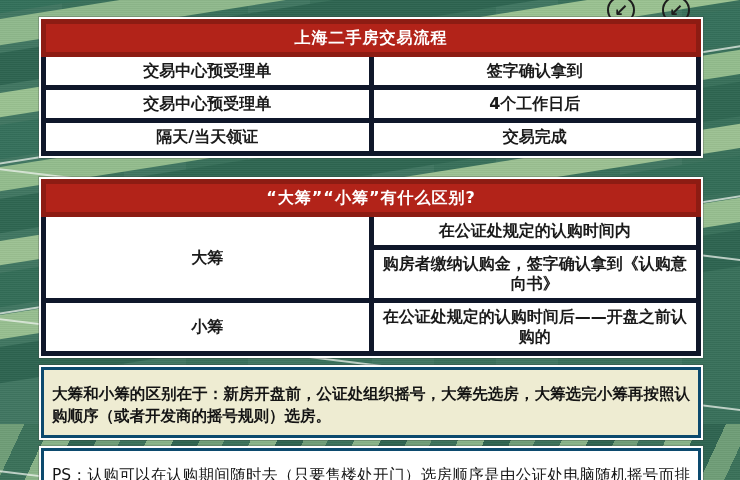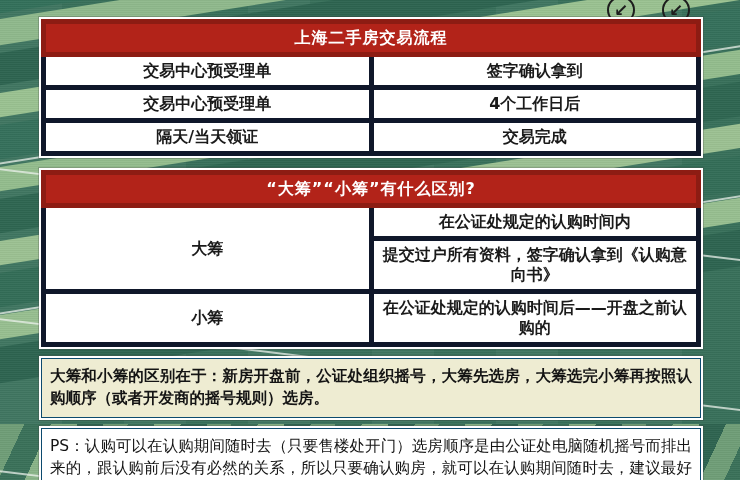--- a/index.html
+++ b/index.html
@@ -75,21 +75,21 @@
     top: 17px;
     width: 664px;
   }
 
   .panel {
     background: #ffffff;
     border: 2px solid #ffffff;
     box-sizing: border-box;
     box-shadow: 0 0 0 1px rgba(60,60,60,0.25);
   }
-  .panel + .panel { margin-top: 10px; }
+  .panel + .panel { margin-top: 19px; }
 
   table.grid {
     width: 100%;
     border-collapse: collapse;
     table-layout: fixed;
   }
   table.grid td {
     border: 5px solid #0f172a;
     text-align: center;
     vertical-align: middle;
@@ -111,22 +111,22 @@
   }
   td.note {
     background: #eeecd2 !important;
     font-size: 16px;
     padding: 7px 6px;
   }
 
   
   .textblock {
     box-sizing: border-box;
-    border: 1px solid #0c4a6e;
-    padding: 6px 8px 8px 8px;
+    border: 3px solid #0c4a6e;
+    padding: 13px 8px 8px 8px;
     font-size: 15.5px;
     font-weight: bold;
     color: #141414;
     line-height: 1.42;
     text-align: justify;
   }
   .textblock.cream { background: #eeecd2; }
   .textblock.white { background: #ffffff; font-weight: normal; font-size: 15.5px; }
 
   .wrap-block { background: #ffffff; padding: 0; }
@@ -198,21 +198,21 @@
     <table class="grid">
       <tbody>
           <tr>
         <td class="hdr" colspan="2">“大筹”“小筹”有什么区别?</td>
       </tr>
       <tr>
         <td rowspan="2" style="width:146px;">大筹</td>
         <td>在公证处规定的认购时间内</td>
       </tr>
       <tr>
-        <td>提交过户所有资料，签字确认拿到《认购意向书》</td>
+        <td>购房者缴纳认购金，签字确认拿到《认购意向书》</td>
       </tr>
       <tr>
         <td>小筹</td>
         <td>在公证处规定的认购时间后——开盘之前认购的</td>
       </tr>
     </tbody>
       </table>
   </div>
 
   <div class="panel wrap-block" style="margin-top:7px;">

